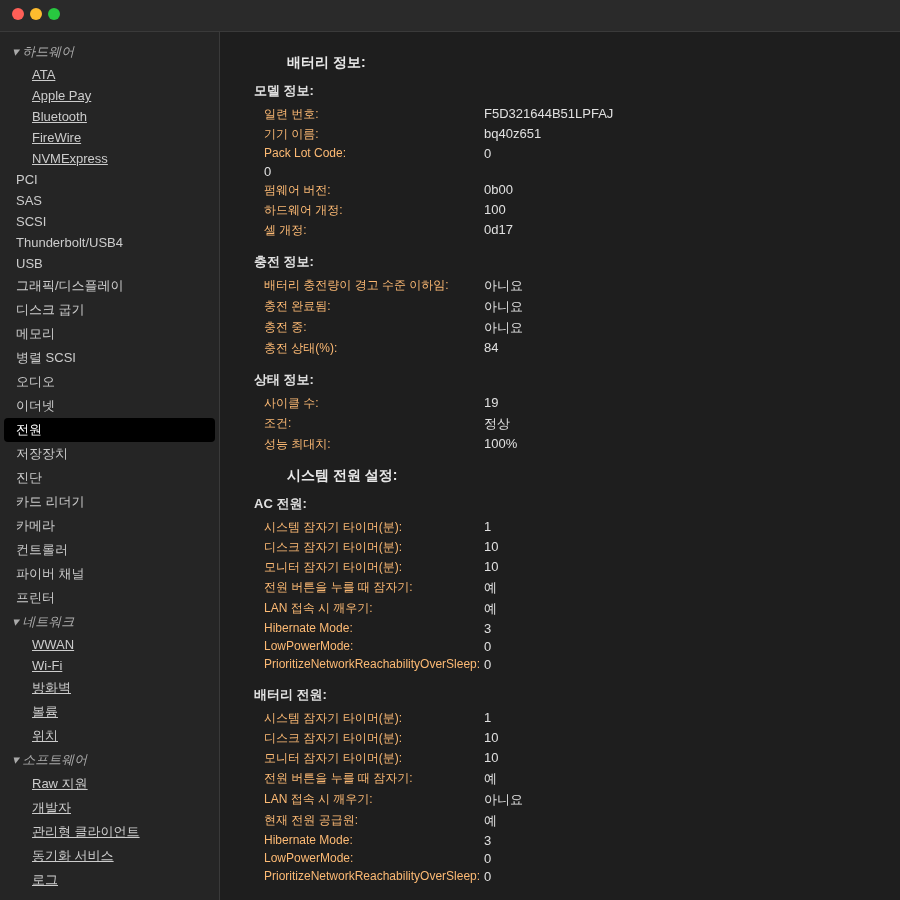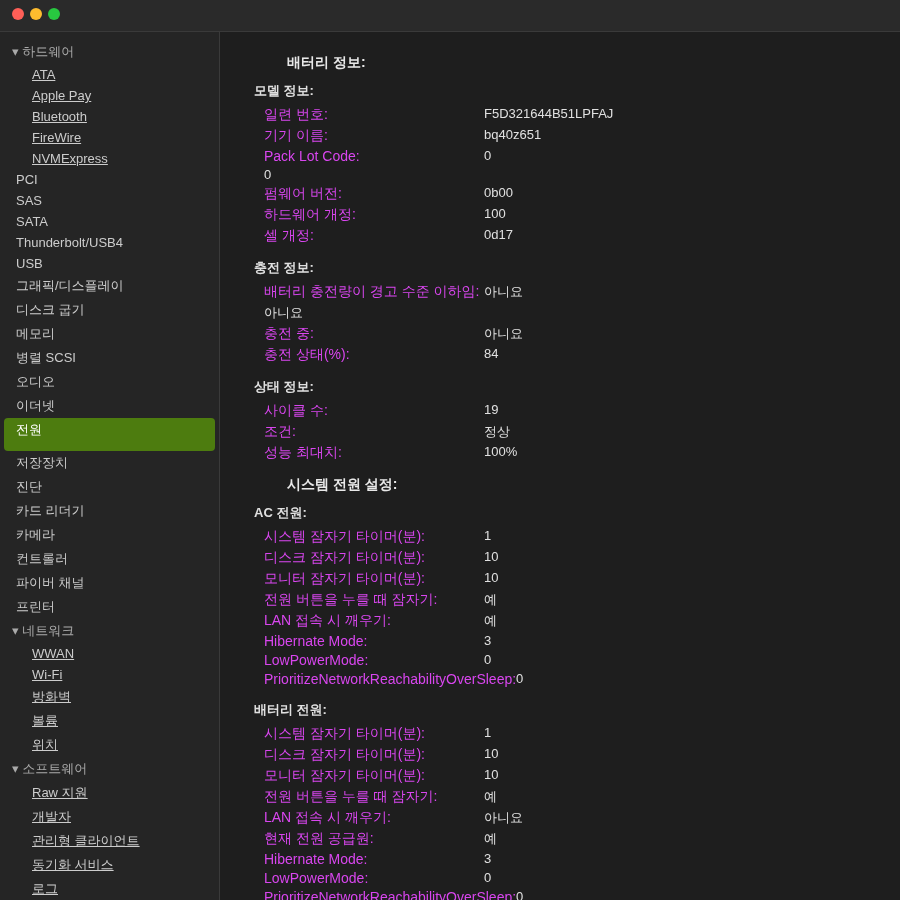--- a/index.html
+++ b/index.html
@@ -66,34 +66,35 @@
     .sidebar::-webkit-scrollbar-thumb { background: #555; border-radius: 3px; }
 
     .sidebar-item {
       padding: 3px 12px 3px 16px;
       font-size: 13px;
       color: #ccc;
       cursor: pointer;
       white-space: nowrap;
     }
     .sidebar-item.active {
-      background: #4d7c0f;
+      background: #000000;
       color: #fff;
       border-radius: 4px;
       margin: 0 4px;
-      padding: 3px 8px 12px 12px;
+      padding: 3px 8px 3px 12px;
     }
     .sidebar-item.indented {
       padding-left: 32px;
       text-decoration: underline;
     }
     .sidebar-item.section-header {
       color: #aaa;
       font-size: 13px;
       padding-left: 12px;
+      font-style: italic;
     }
 
     
     .detail-panel {
       flex: 1;
       background: #1e1e1e;
       overflow-y: auto;
       padding: 16px 24px;
       font-size: 13px;
     }
@@ -112,23 +113,23 @@
     .info-group {
       margin-bottom: 14px;
       padding-left: 10px;
     }
 
     .info-row {
       display: flex;
       margin-bottom: 3px;
     }
     .info-label {
-      color: #d946ef;
+      color: #fdba74;
       min-width: 220px;
-      font-size: 14px;
+      font-size: 12px;
     }
     .info-value {
       color: #e0e0e0;
       font-size: 13px;
     }
 
     .sub-section-title {
       font-size: 13px;
       font-weight: 600;
       color: #e0e0e0;
@@ -150,21 +151,21 @@
 <div class="main-content">
   <div class="sidebar" id="sidebar-container">
   <div class="sidebar-item section-header">▾ 하드웨어</div>
       <div class="sidebar-item indented">ATA</div>
       <div class="sidebar-item indented">Apple Pay</div>
       <div class="sidebar-item indented">Bluetooth</div>
       <div class="sidebar-item indented">FireWire</div>
       <div class="sidebar-item indented">NVMExpress</div>
       <div class="sidebar-item">PCI</div>
       <div class="sidebar-item">SAS</div>
-      <div class="sidebar-item">SATA</div>
+      <div class="sidebar-item">SCSI</div>
       <div class="sidebar-item">Thunderbolt/USB4</div>
       <div class="sidebar-item">USB</div>
       <div class="sidebar-item">그래픽/디스플레이</div>
       <div class="sidebar-item">디스크 굽기</div>
       <div class="sidebar-item">메모리</div>
       <div class="sidebar-item">병렬 SCSI</div>
       <div class="sidebar-item">오디오</div>
       <div class="sidebar-item">이더넷</div>
       <div class="sidebar-item active">전원</div>
       <div class="sidebar-item">저장장치</div>
@@ -223,20 +224,21 @@
         </div>
       </div>
       <div class="info-group">
         <div class="sub-section-title">충전 정보:</div>
         <div class="info-group">
           <div class="info-row">
             <span class="info-label">배터리 충전량이 경고 수준 이하임:</span>
             <span class="info-value">아니요</span>
           </div>
           <div class="info-row">
+            <span class="info-label">충전 완료됨:</span>
             <span class="info-value">아니요</span>
           </div>
           <div class="info-row">
             <span class="info-label">충전 중:</span>
             <span class="info-value">아니요</span>
           </div>
           <div class="info-row">
             <span class="info-label">충전 상태(%):</span>
             <span class="info-value">84</span>
           </div>

